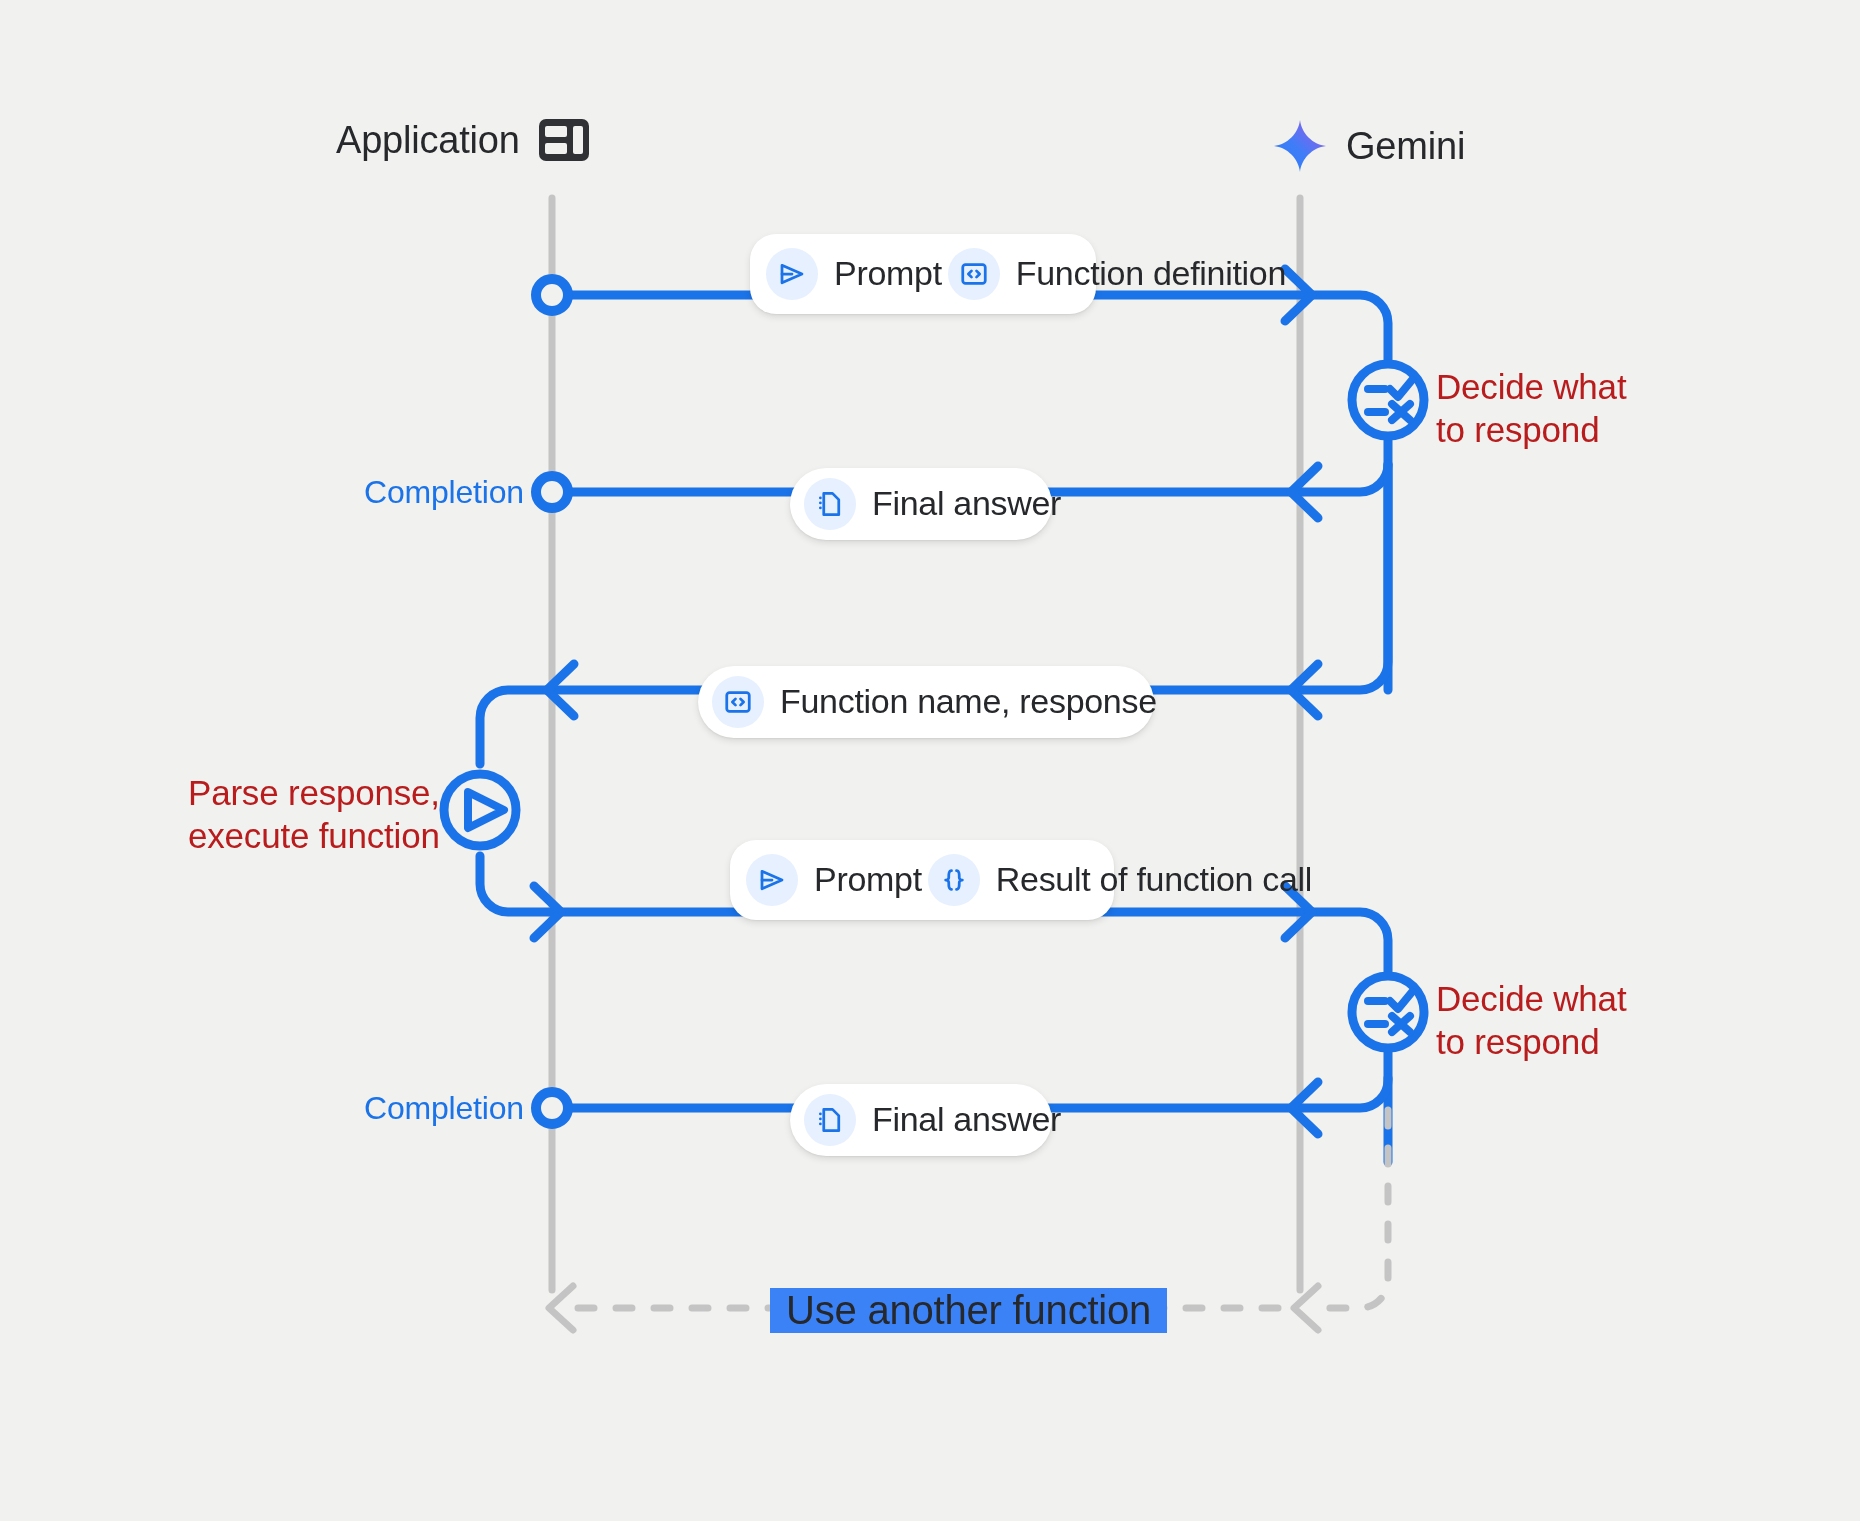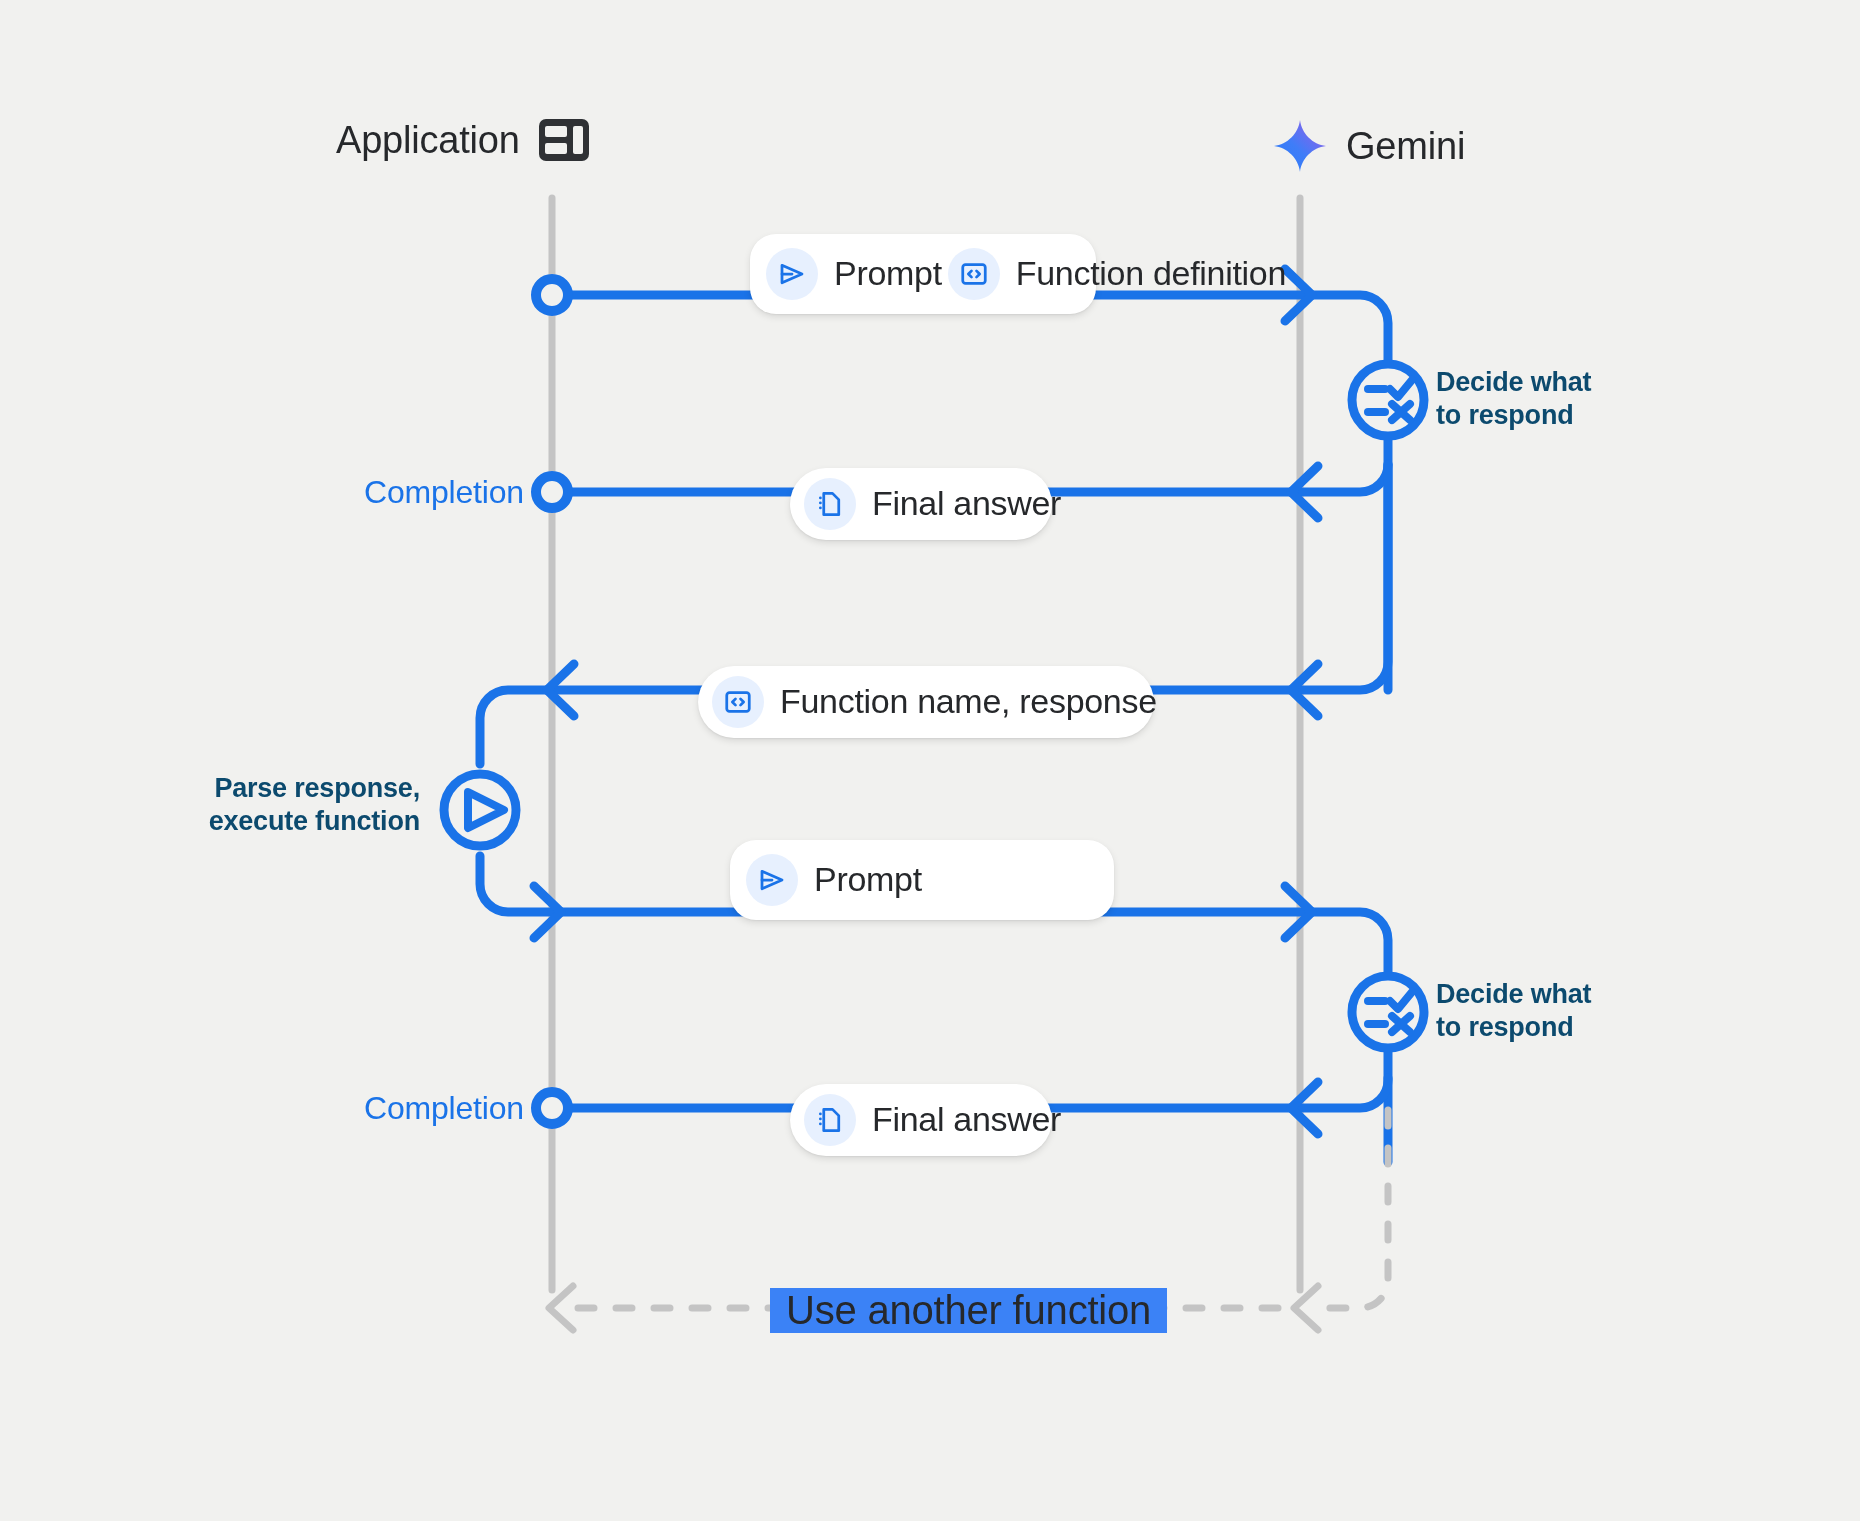--- a/index.html
+++ b/index.html
@@ -71,23 +71,23 @@
     border-radius: 50%;
     background: #e7f0fe;
     display: flex; align-items: center; justify-content: center;
     flex: 0 0 auto;
   }
   .ic svg { display:block; }
 
   
   .annot {
     position: absolute;
-    color: #0c4a6e;
-    font-size: 27px;
-    font-weight: bold;
+    color: #b91c1c;
+    font-size: 35px;
+    font-weight: normal;
     line-height: 1.22;
     letter-spacing: -0.2px;
     white-space: nowrap;
   }
   .annot.r { text-align: right; }
 
   .completion {
     position: absolute;
     color: #1a73e8;
     font-size: 32px;
@@ -285,20 +285,29 @@
   <div class="bubble" style="left:730px; top:840px; width:384px;">
     <div class="row">
       <span class="ic">
         <svg width="30" height="30" viewBox="0 0 24 24" fill="none" stroke="#1a73e8" stroke-width="2.2" stroke-linejoin="round" stroke-linecap="round">
           <path d="M4 5 L20 12 L4 19 Z"></path>
           <path d="M4 12 L12 12"></path>
         </svg>
       </span>
       <span class="label">Prompt</span>
     </div>
+    <div class="row">
+      <span class="ic">
+        <svg width="30" height="30" viewBox="0 0 24 24" fill="none" stroke="#1a73e8" stroke-width="2.2" stroke-linejoin="round" stroke-linecap="round">
+          <path d="M10 4.5 C7.5 4.5 7.8 8.6 7.8 10.1 C7.8 11.2 6.6 12 5.3 12 C6.6 12 7.8 12.8 7.8 13.9 C7.8 15.4 7.5 19.5 10 19.5"></path>
+          <path d="M14 4.5 C16.5 4.5 16.2 8.6 16.2 10.1 C16.2 11.2 17.4 12 18.7 12 C17.4 12 16.2 12.8 16.2 13.9 C16.2 15.4 16.5 19.5 14 19.5"></path>
+        </svg>
+      </span>
+      <span class="label">Result of function call</span>
+    </div>
   </div>
 
   <div class="bubble single" style="left:790px; top:1084px; width:262px;">
     <div class="row">
       <span class="ic">
         <svg width="30" height="30" viewBox="0 0 24 24" fill="none" stroke="#1a73e8" stroke-width="2.2" stroke-linejoin="round" stroke-linecap="round">
           <path d="M7 3.5 H14 L19 8.5 V20.5 H7 Z"></path>
           <line x1="4.3" y1="7" x2="4.3" y2="7.1"></line>
           <line x1="4.3" y1="11" x2="4.3" y2="11.1"></line>
           <line x1="4.3" y1="15" x2="4.3" y2="15.1"></line>

